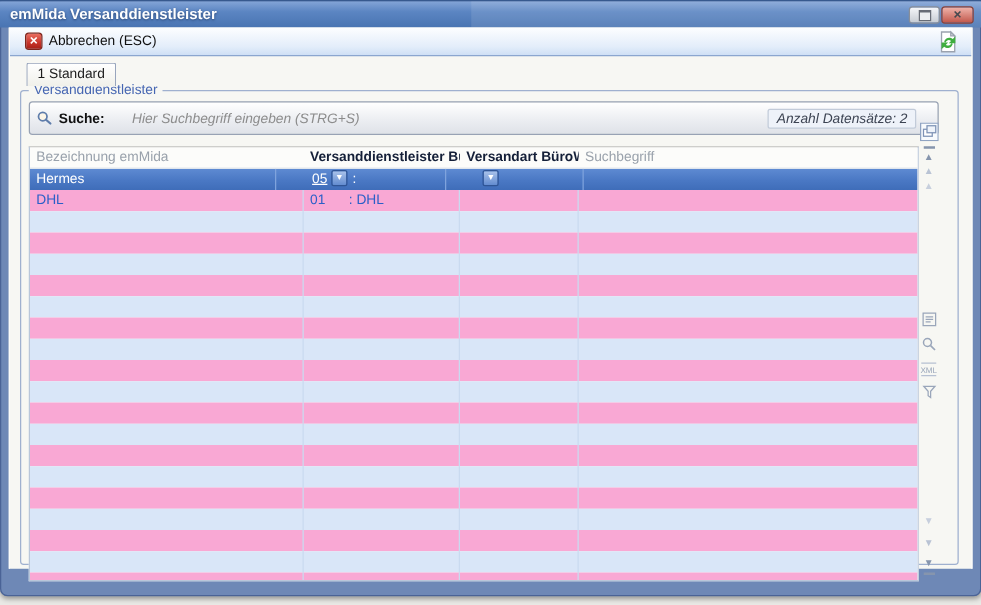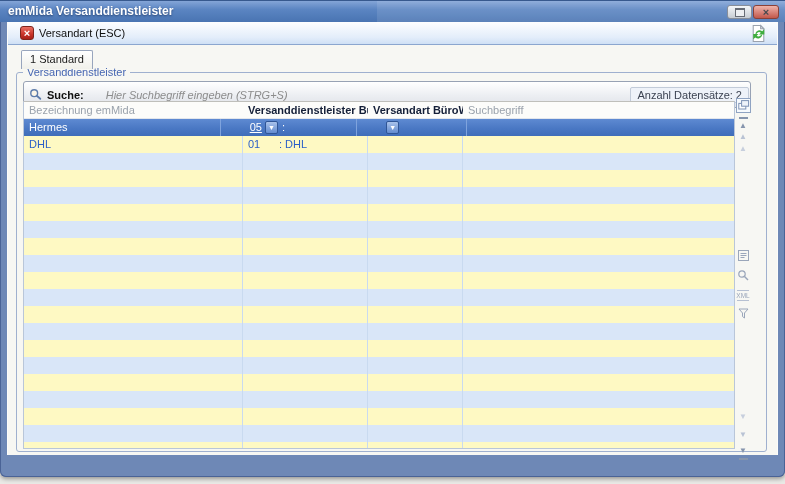--- a/index.html
+++ b/index.html
@@ -61,35 +61,35 @@
   
   .searchbar{
     position:absolute;left:6px;right:15px;top:8px;height:27px;
     border:1px solid #98a2b4;border-radius:3px;
     background:linear-gradient(180deg,#ffffff 0%,#eceef2 55%,#dfe2e8 100%);
     display:flex;align-items:center;padding-left:5px;box-sizing:border-box;
   }
   .s-label{font-weight:bold;color:#111;margin-left:5px;}
   .s-ph{font-style:italic;color:#8c8c8c;margin-left:22px;}
   .s-count{
-    margin-left:auto;height:14px;line-height:14px;margin-right:1px;
+    margin-left:auto;height:14px;line-height:14px;margin-right:17px;
     border:1px solid #c2cbd9;background:#eef2f9;border-radius:2px;
-    padding:0 6px;color:#3c4352;
+    padding:0 6px;color:#3c4352;font-style:italic;
   }
   
   .table{
-    position:absolute;left:6px;top:28px;width:710px;
+    position:absolute;left:6px;top:44px;width:710px;
     border:1px solid #b9c6d9;border-top-color:#bfbfbb;background:#fff;box-sizing:content-box;
   }
   .thead{display:flex;background:#fcfcfa;border-bottom:1px solid #e2e6ec;}
   .hcell{box-sizing:border-box;padding-left:5px;height:16px;line-height:16px;color:#9aa2ac;overflow:hidden;white-space:nowrap;}
   .hcell.emph{color:#141f38;font-weight:bold;}
   .tbody{height:329px;overflow:hidden;}
   .trow{display:flex;height:17px;}
-  .trow.plain{background:#fef9c3;}
+  .trow.plain{background:#f9a8d4;}
   .trow.alt{background:#d9e6f8;}
   .trow.sel{background:linear-gradient(180deg,#5e8ad2 0%,#4a78c4 55%,#3f6db9 100%);gap:24px;}
   .cell{
     box-sizing:border-box;height:17px;line-height:17px;padding-left:5px;
     border-right:1px solid #c9daf0;color:#2a5fc8;overflow:hidden;white-space:nowrap;
   }
   .cell:last-child{border-right:none;}
   .sel .cell{color:#fff;border-right-color:#7fa3dd;}
   .code{display:inline-block;min-width:31px;}
   .sel .code{min-width:0;margin-right:3px;text-decoration:underline;}
@@ -121,21 +121,21 @@
     <span class="tbtn close">
       <span class="glyph-x">×</span>
     </span>
   </div>
 
   <div class="client">
 
     <div class="toolbar">
       <div class="tool-btn">
         <span class="ico-cancel">×</span>
-        <span>Versandart (ESC)</span>
+        <span>Abbrechen (ESC)</span>
       </div>
       <div class="refresh">
         <svg width="19" height="19" viewBox="0 0 18 18">
           <path d="M4 1.5 H11 L14 4.5 V16.5 H4 Z" fill="#ffffff" stroke="#9aa2ae"></path>
           <path d="M11 1.5 L11 4.5 H14 Z" fill="#dfe3ea" stroke="#9aa2ae"></path>
           <path d="M6 9 a4 4 0 0 1 6.5 -2.2 L14.5 5 V10 H9.5 L11.2 8.3 A2.6 2.6 0 0 0 7 9.6 Z" fill="#3fae3f"></path>
           <path d="M12.5 10.5 a4 4 0 0 1 -6.5 2.2 L4 14.5 V9.5 H9 L7.3 11.2 A2.6 2.6 0 0 0 11.5 9.9 Z" fill="#3fae3f"></path>
         </svg>
       </div>
     </div>

